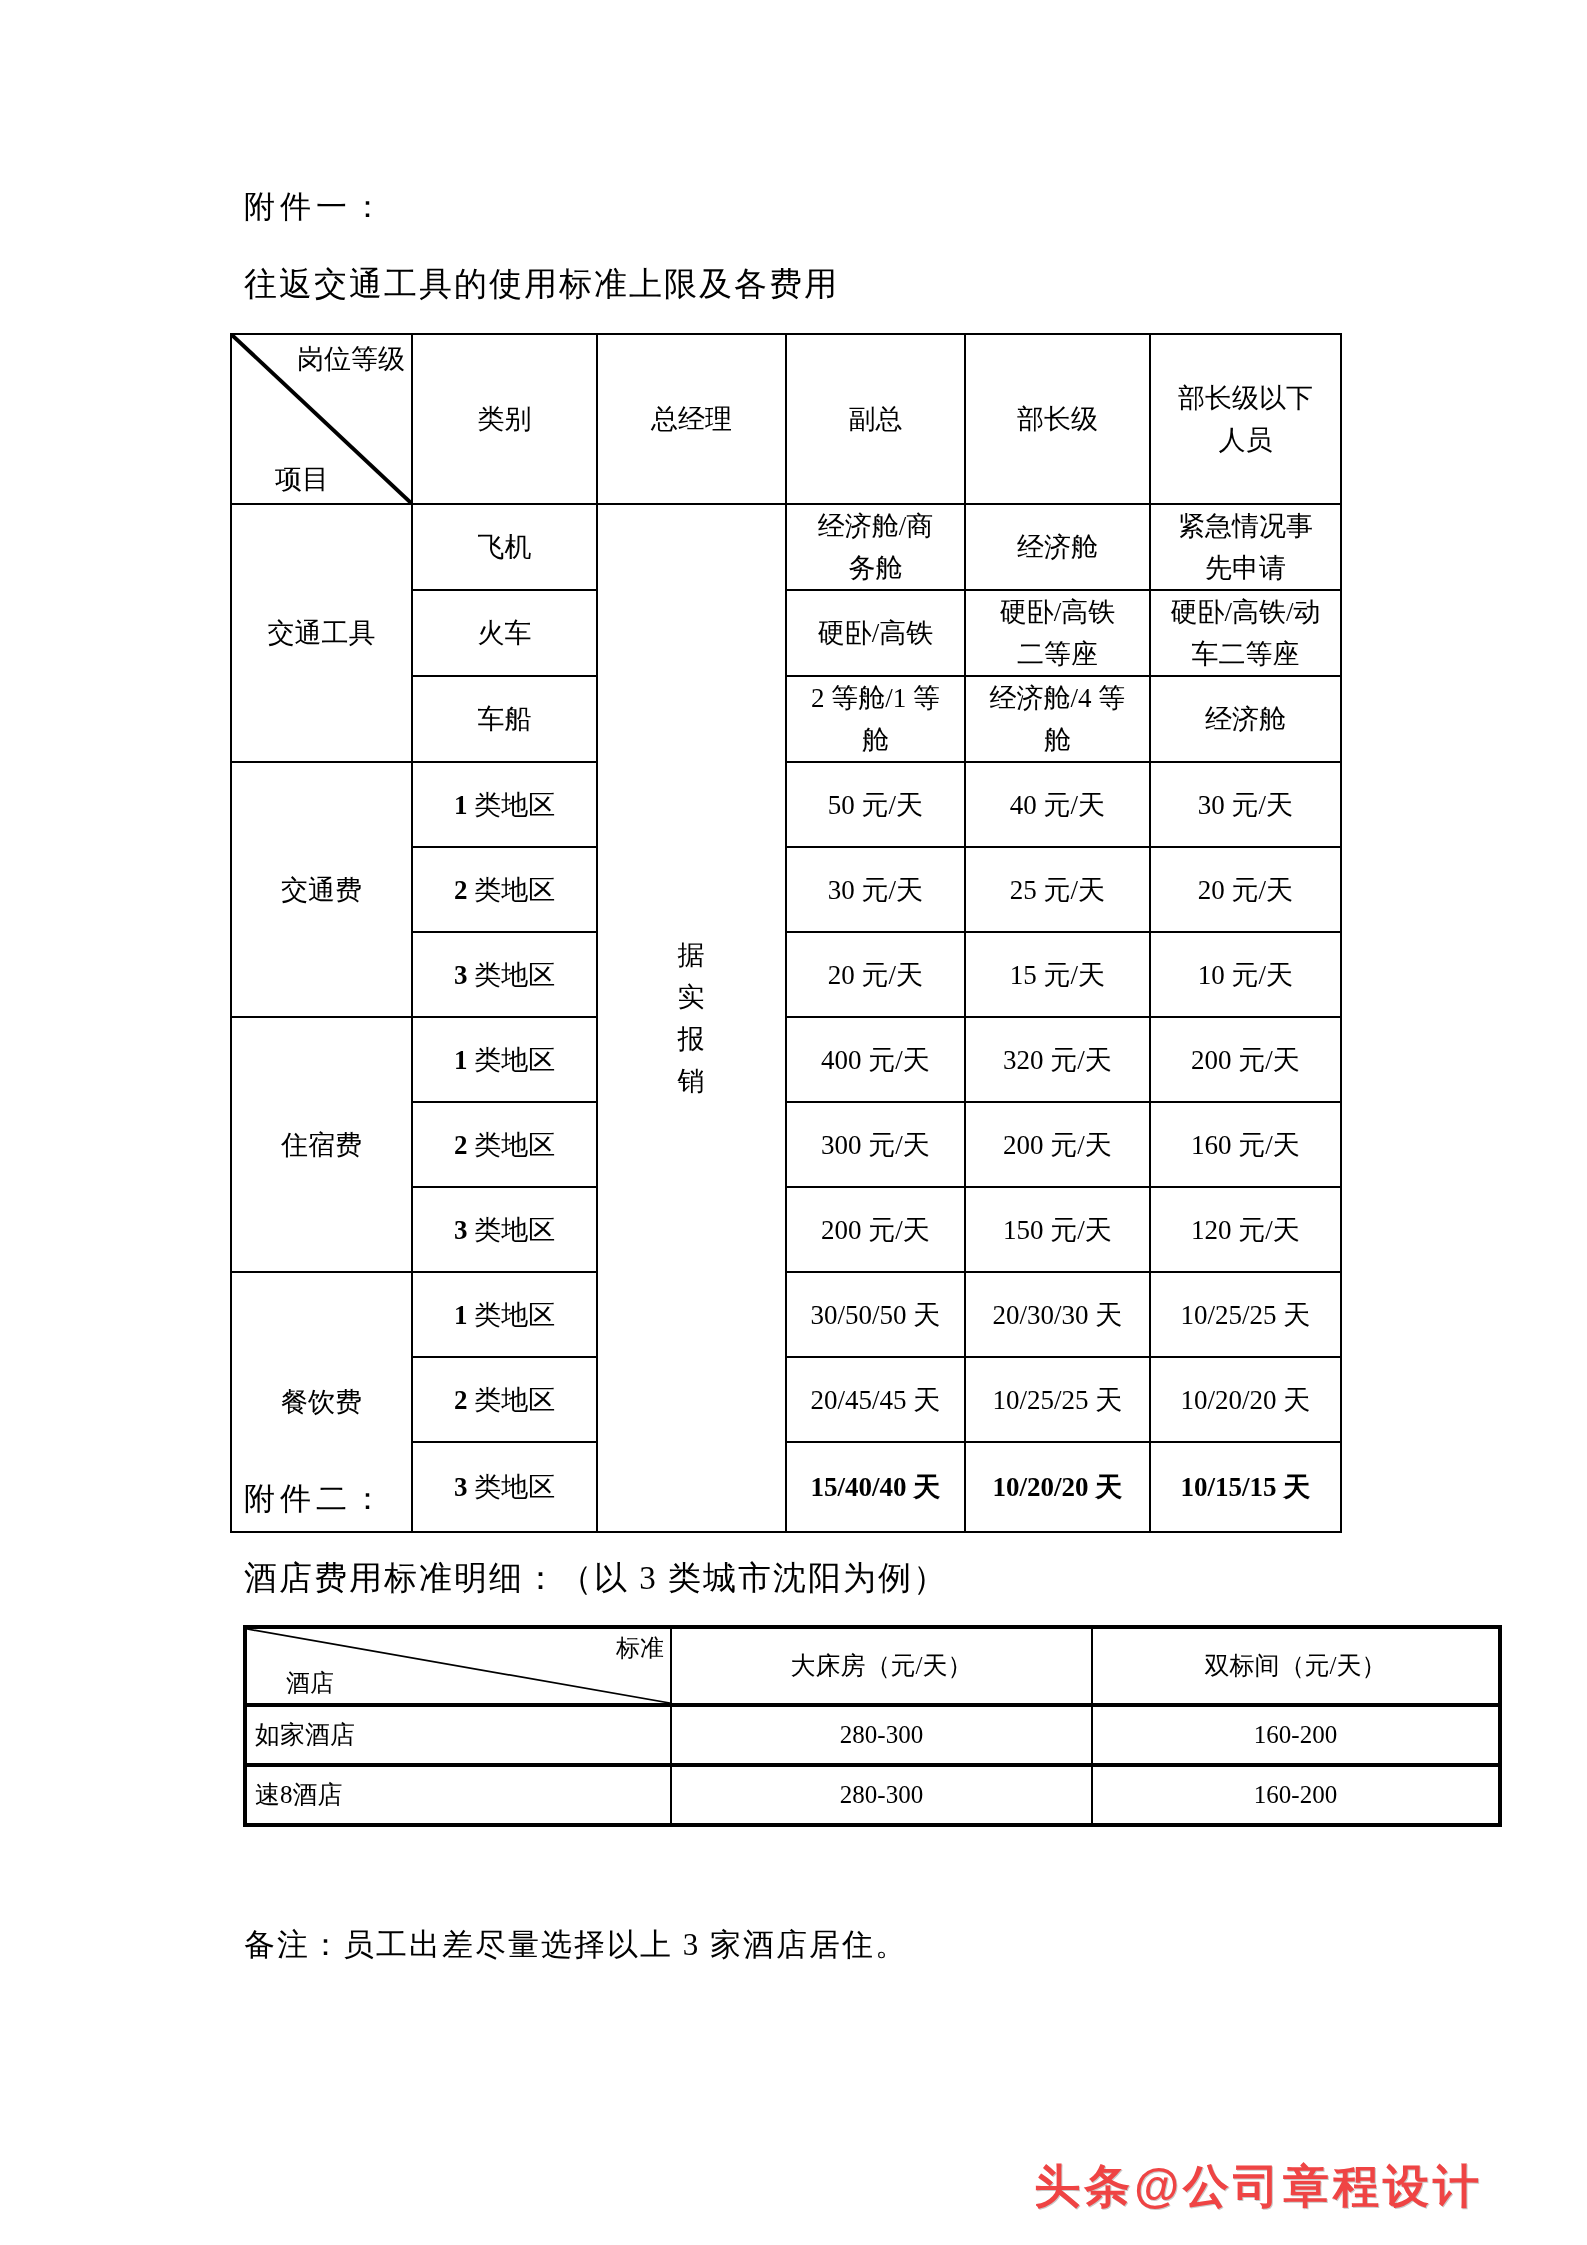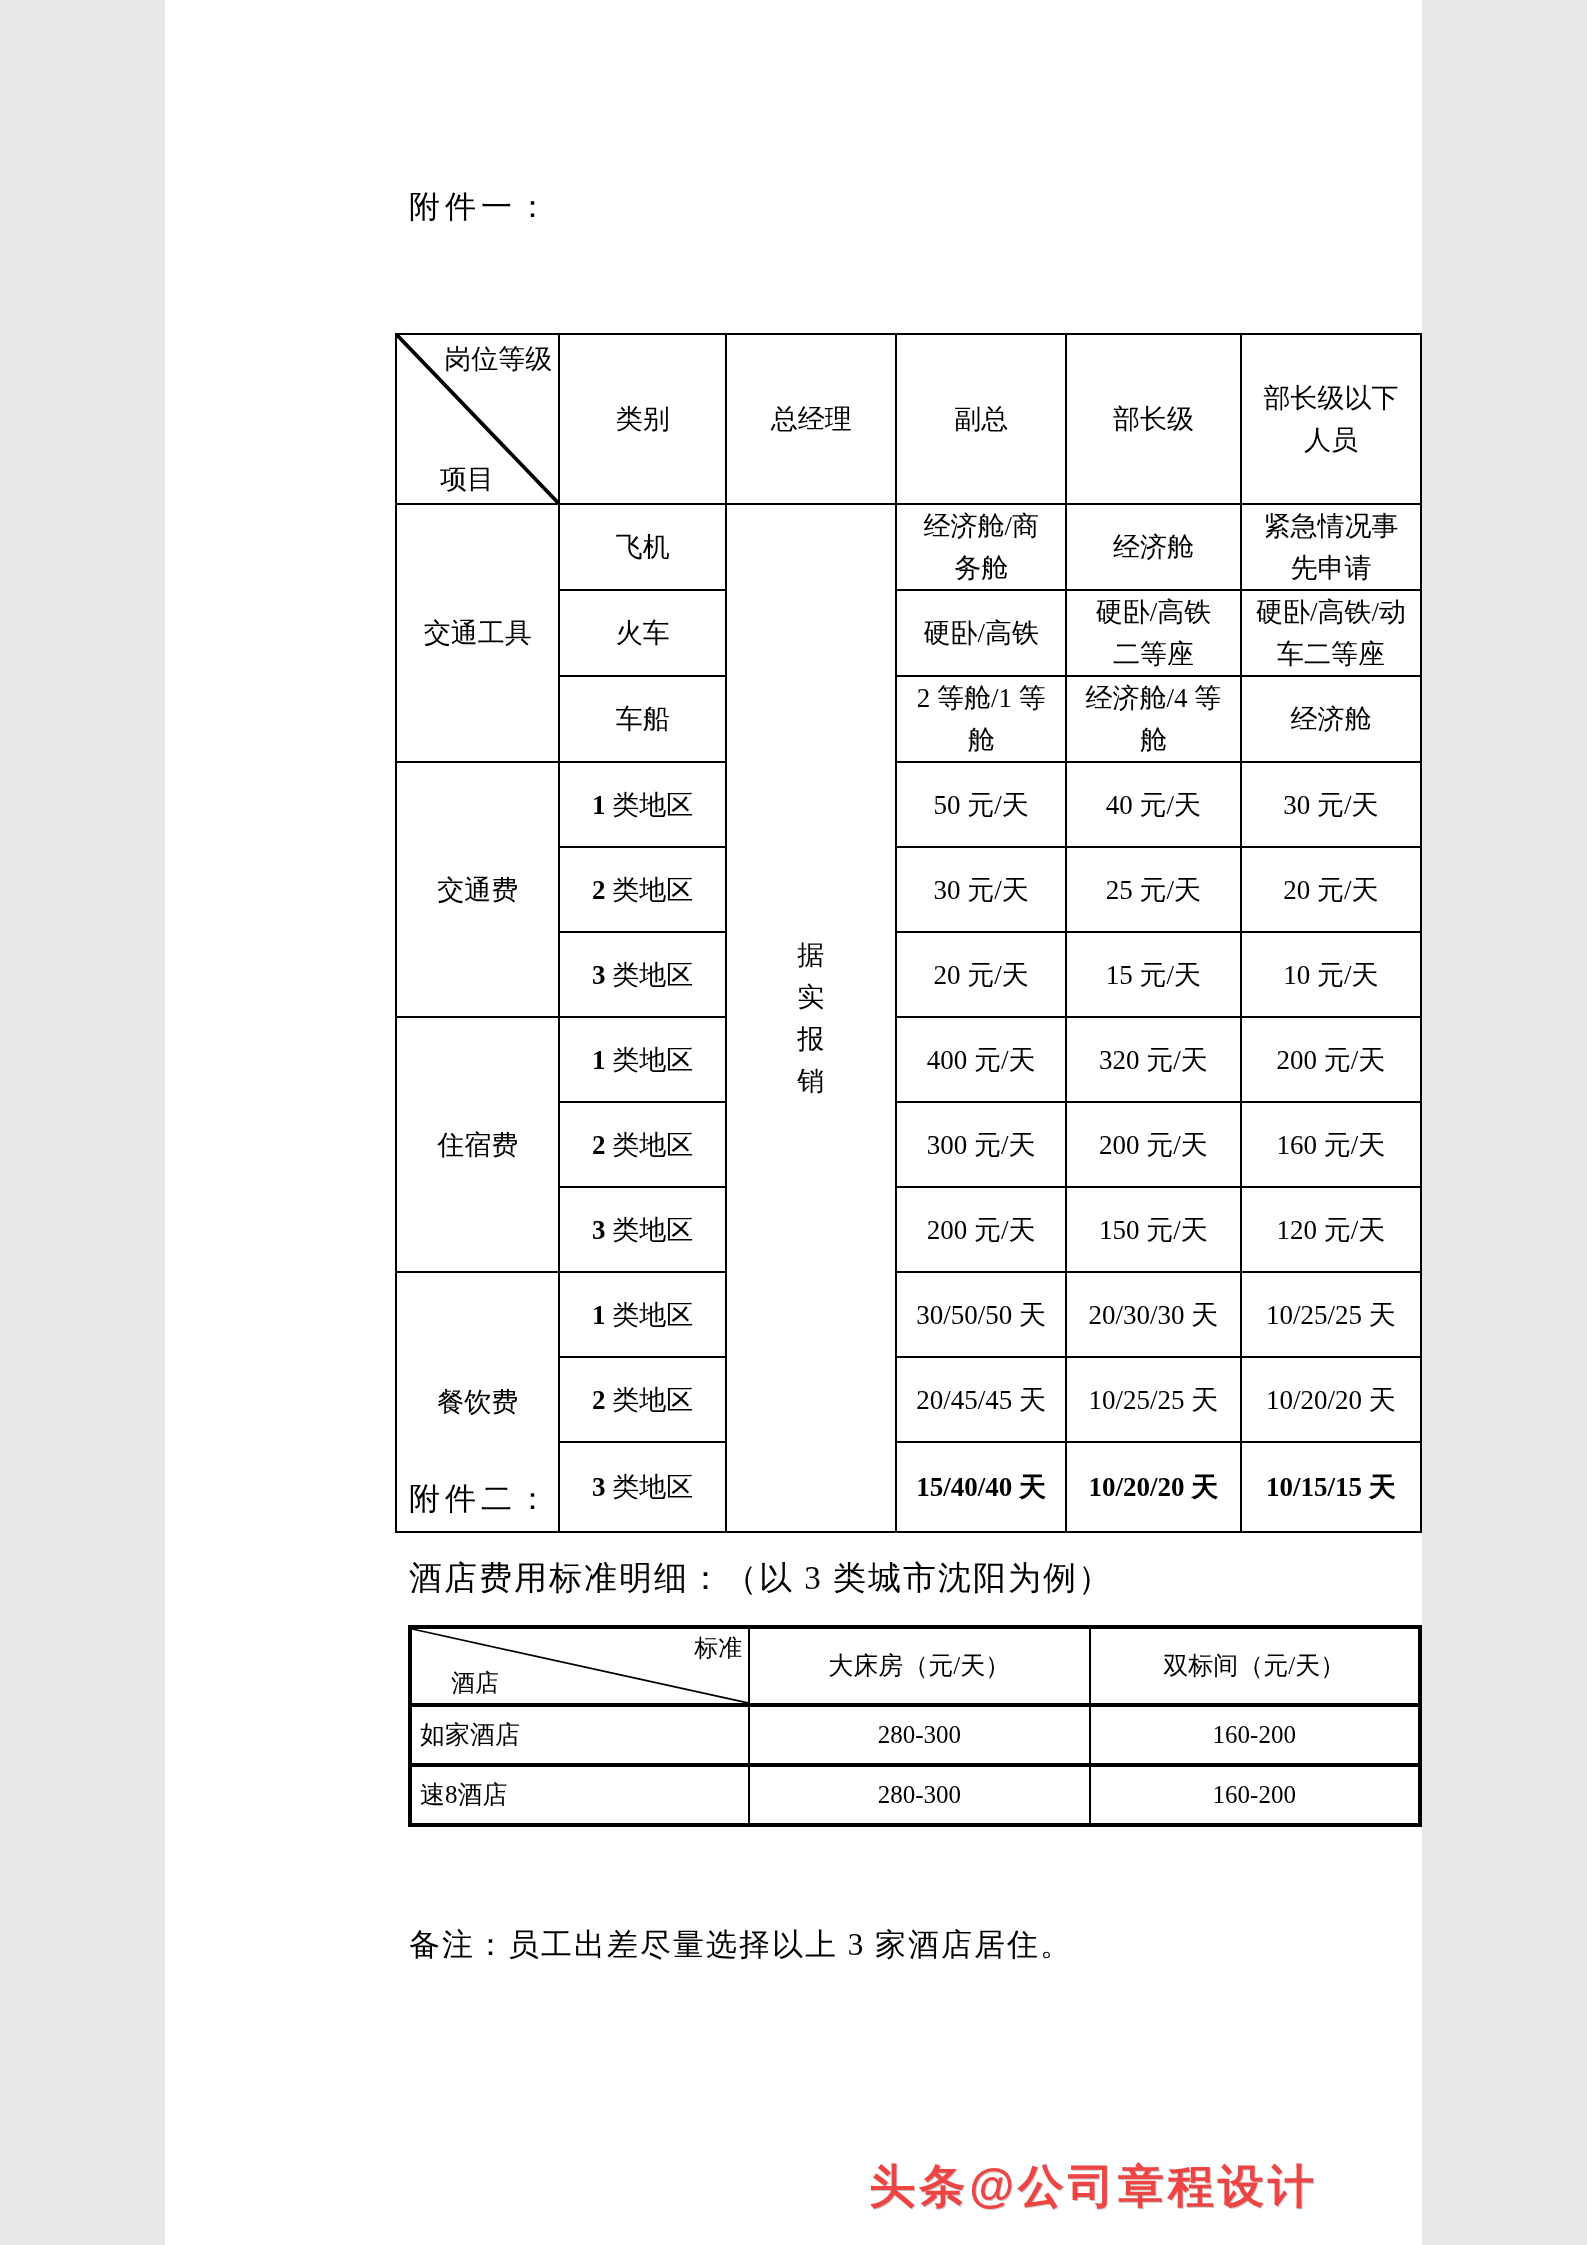--- a/index.html
+++ b/index.html
@@ -1,17 +1,17 @@
 <!DOCTYPE html>
 <html><head>
 <meta charset="utf-8">
 <style>
   html,body { margin:0; padding:0; background:#e8e8e8; }
   .page {
-    position:relative; width:1257px; height:2245px; background:#ffffff;
+    position:relative; width:1587px; height:2245px; background:#ffffff;
     font-family:"Liberation Serif","DejaVu Serif",serif; color:#000;
     overflow:hidden; margin:0 auto;
   }
   .abs { position:absolute; }
   .attach-label { font-size:31px; letter-spacing:5px; }
   .doc-title { font-size:33px; letter-spacing:2px; }
   .note-line { font-size:31px; letter-spacing:2px;text-align:center; }
 
   
   table.t1 { position:absolute; left:230px; top:333px; border-collapse:collapse; table-layout:fixed; }
@@ -52,20 +52,21 @@
     text-shadow:1px 1px 0 #c9c9c9;
   }
 </style>
 </head>
 <body>
 
 <div class="page">
 
   <div class="abs attach-label" style="left:244px; top:186px;">附件一：</div>
 
+  <div class="abs doc-title" style="left:244px; top:262px;">往返交通工具的使用标准上限及各费用</div>
 
   <table class="t1">
     <colgroup>
       <col style="width:181px">
         <col style="width:185px">
         <col style="width:189px">
       <col style="width:179px">
         <col style="width:185px">
         <col style="width:191px">
     </colgroup>

